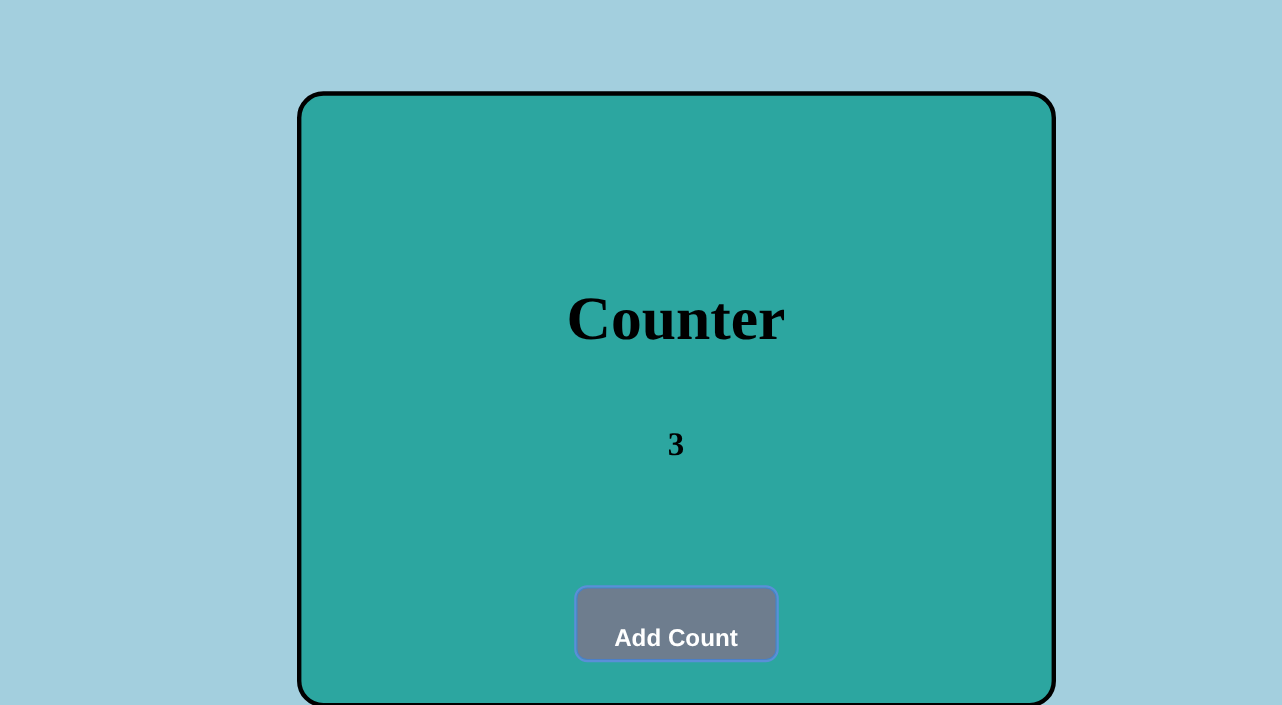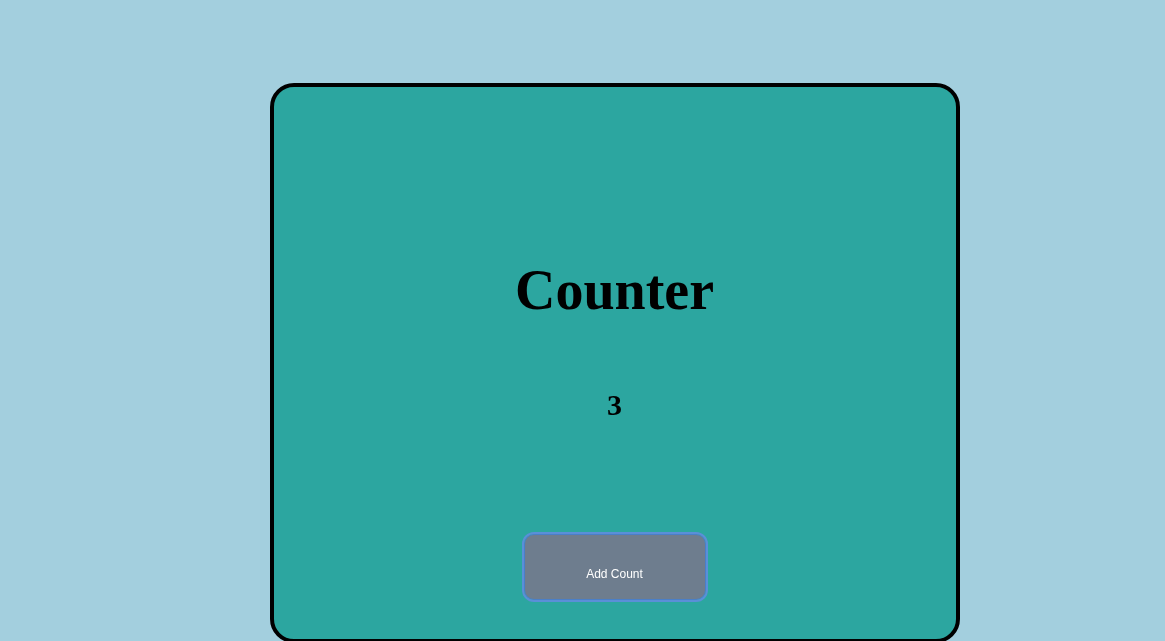--- a/index.html
+++ b/index.html
@@ -42,22 +42,22 @@
       color: #000;
       margin-bottom: 80px;
     }
     .button-row {
       display: flex;
       gap: 46px;
     }
     .btn {
       background-color: #6e7d8e;
       color: #fff;
-      font-size: 12px;
-      font-weight: normal;
+      font-size: 22px;
+      font-weight: bold;
       border: none;
       border-radius: 10px;
       padding: 32px 30px;
       cursor: pointer;
       font-family: Arial, Helvetica, sans-serif;
     }
     .btn.focused {
       outline: 2px solid #5a8fd8;
       outline-offset: 0;
       border: 1px solid #4a7fc8;

